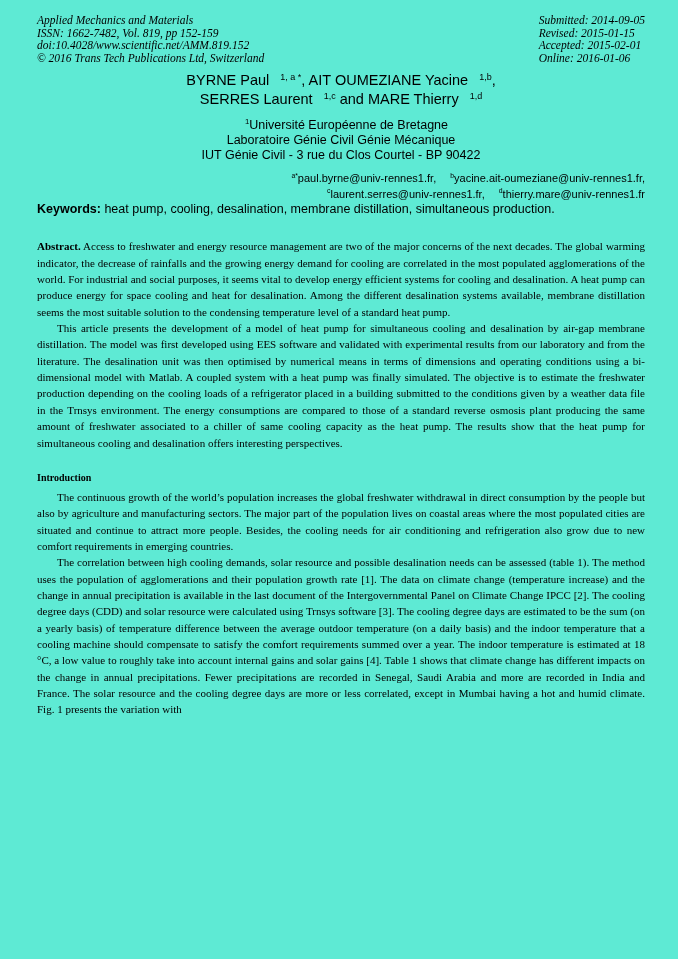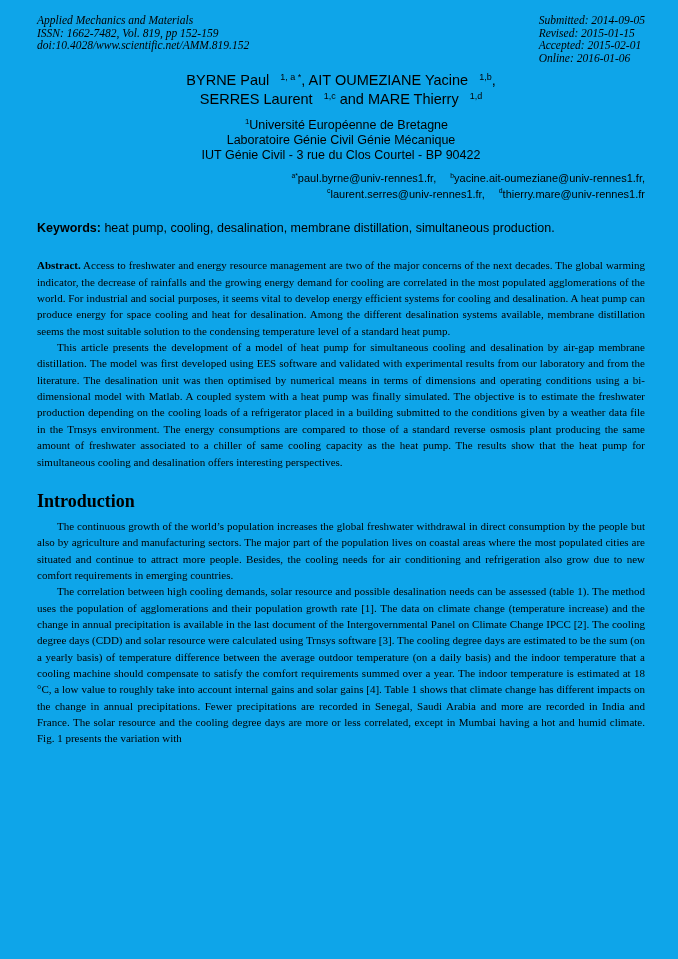--- a/index.html
+++ b/index.html
@@ -8,21 +8,21 @@
     width: 678px;
     height: 959px;
     overflow: hidden;
     color: #000;
     font-family: "Liberation Serif", "DejaVu Serif", serif;
   }
   .page {
     width: 678px;
     height: 959px;
     padding: 14px 33px 0 37px;
-    background: #0ea5e9;
+    background: #5eead4;
   }
   
   .jheader {
     display: flex;
     justify-content: space-between;
     font-style: italic;
     font-size: 11.5px;
     line-height: 12.6px;
     font-family: "Liberation Serif", "DejaVu Serif", serif;
   }
@@ -57,53 +57,53 @@
     line-height: 15px;
   }
   .emails {
     margin-top: 8px;
     text-align: right;
     font-family: "Liberation Sans", "DejaVu Sans", sans-serif;
     font-size: 11px;
     line-height: 15.5px;
   }
   .keywords {
-    margin-top: 19px;
     font-family: "Liberation Sans", "DejaVu Sans", sans-serif;
     font-size: 12.5px;
     line-height: 15px;
   }
   .keywords .label { font-weight: bold; }
   
   .bodytext {
     font-size: 11px;
     line-height: 16.35px;
     text-align: justify;
   }
   .abstract { margin-top: 21px; }
   .abstract .label { font-weight: bold; }
   p.indented { text-indent: 20px; }
   .section-heading {
     margin-top: 21px;
-    font-size: 18px;
+    font-size: 10px;
     font-weight: bold;
     text-align: left;
   }
   .intro-p1 { margin-top: 6px; }
 </style>
 </head>
 <body>
 
 <div class="page">
 
   <div class="jheader">
     <div class="left">
       <div>Applied Mechanics and Materials</div>
       <div>ISSN: 1662-7482, Vol. 819, pp 152-159</div>
       <div>doi:10.4028/www.scientific.net/AMM.819.152</div>
+      <div>© 2016 Trans Tech Publications Ltd, Switzerland</div>
     </div>
     <div class="right">
       <div>Submitted: 2014-09-05</div>
       <div>Revised: 2015-01-15</div>
       <div>Accepted: 2015-02-01</div>
       <div>Online: 2016-01-06</div>
     </div>
   </div>
 
 

